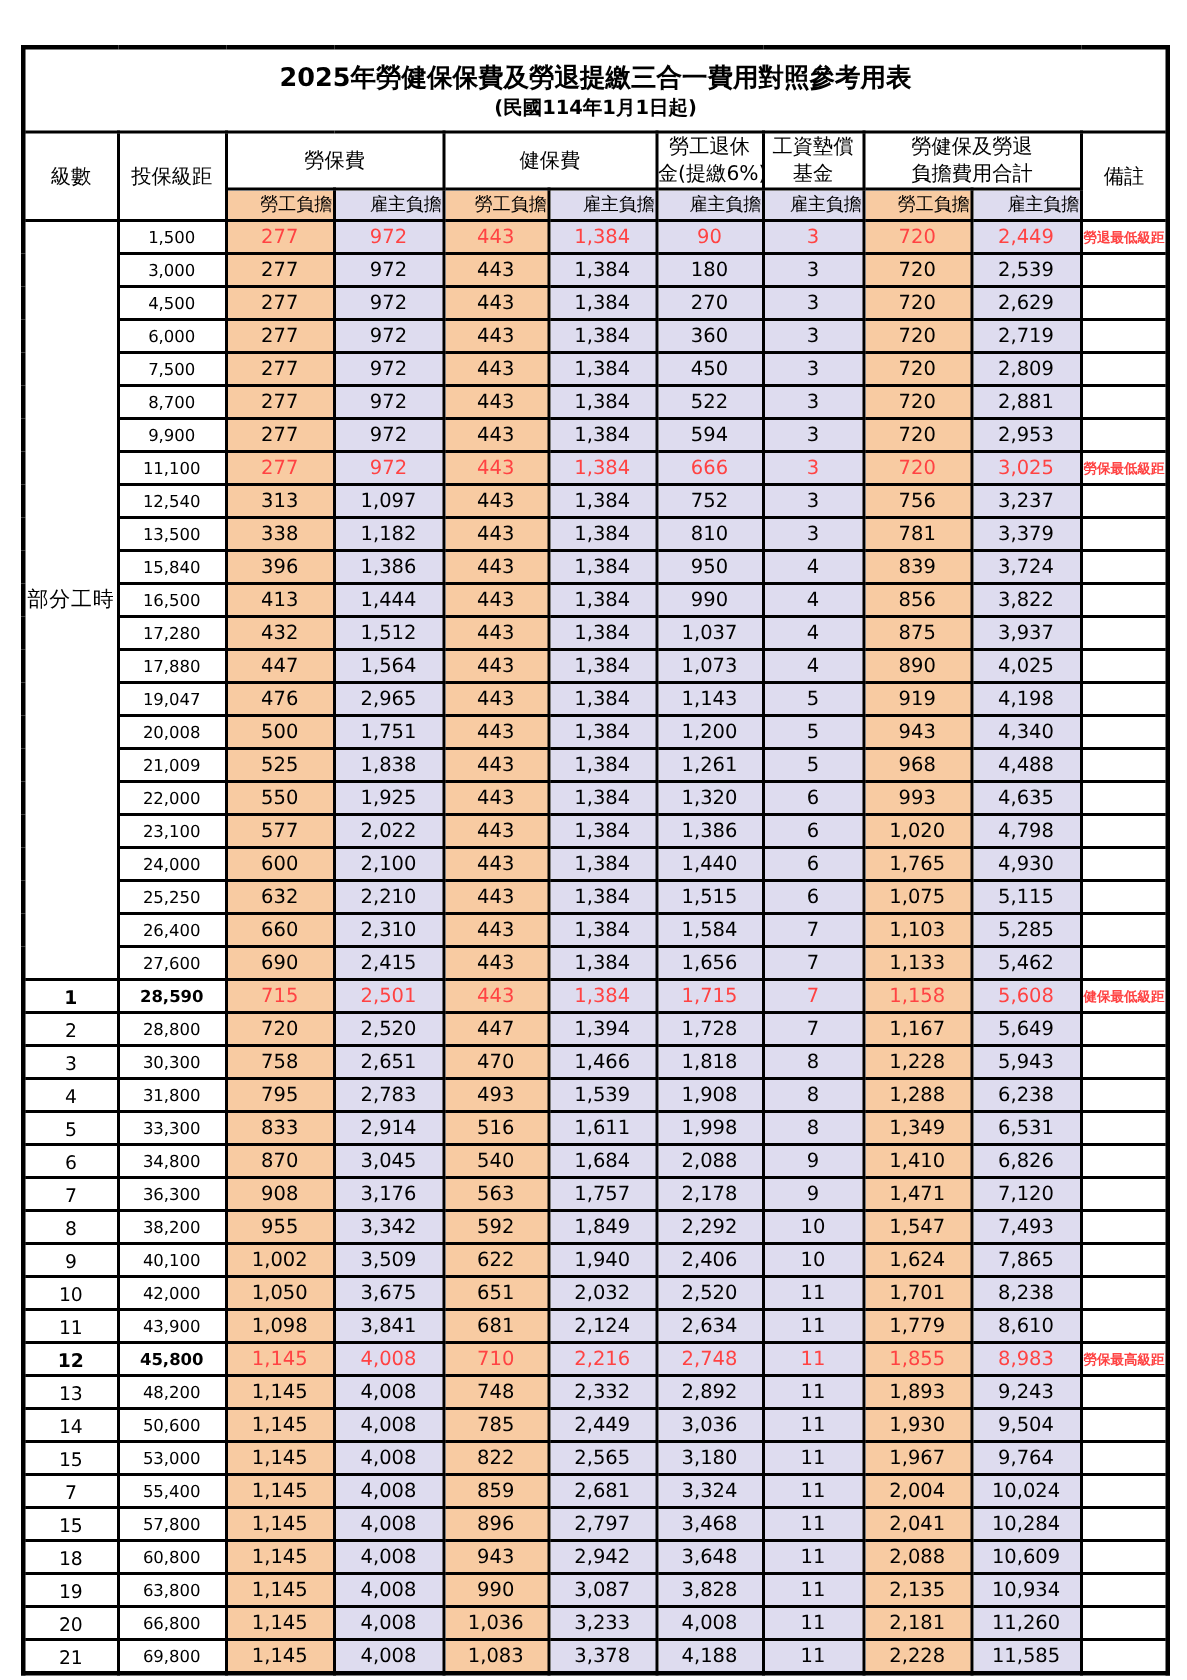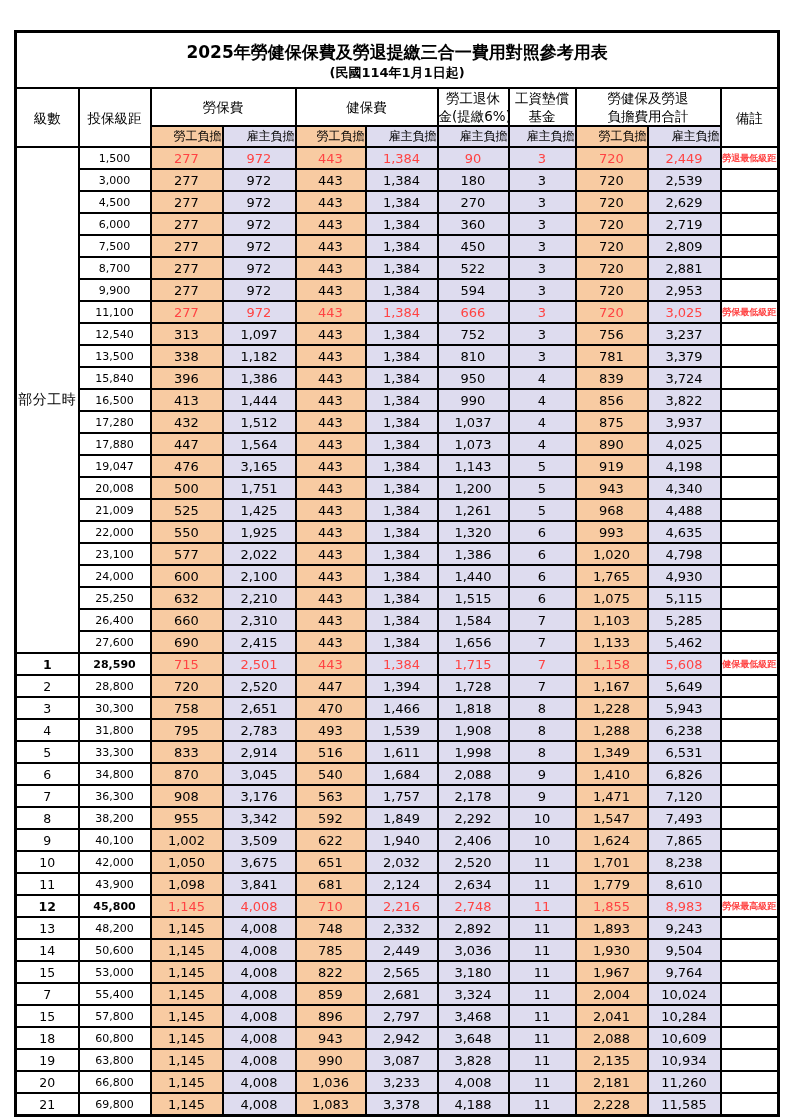--- a/index.html
+++ b/index.html
@@ -284,21 +284,21 @@
     <td class="pu">1,073</td>
     <td class="pu">4</td>
     <td class="oe">890</td>
     <td class="pu">4,025</td>
     <td class="rm"></td>
   </tr>
         <tr>
 
     <td class="br">19,047</td>
     <td class="oe">476</td>
-    <td class="pu">3,165</td>
+    <td class="pu">2,965</td>
     <td class="oe">443</td>
     <td class="pu">1,384</td>
     <td class="pu">1,143</td>
     <td class="pu">5</td>
     <td class="oe">919</td>
     <td class="pu">4,198</td>
     <td class="rm"></td>
   </tr>
         <tr>
 
@@ -310,21 +310,21 @@
     <td class="pu">1,200</td>
     <td class="pu">5</td>
     <td class="oe">943</td>
     <td class="pu">4,340</td>
     <td class="rm"></td>
   </tr>
         <tr>
 
     <td class="br">21,009</td>
     <td class="oe">525</td>
-    <td class="pu">1,425</td>
+    <td class="pu">1,838</td>
     <td class="oe">443</td>
     <td class="pu">1,384</td>
     <td class="pu">1,261</td>
     <td class="pu">5</td>
     <td class="oe">968</td>
     <td class="pu">4,488</td>
     <td class="rm"></td>
   </tr>
         <tr>
 

